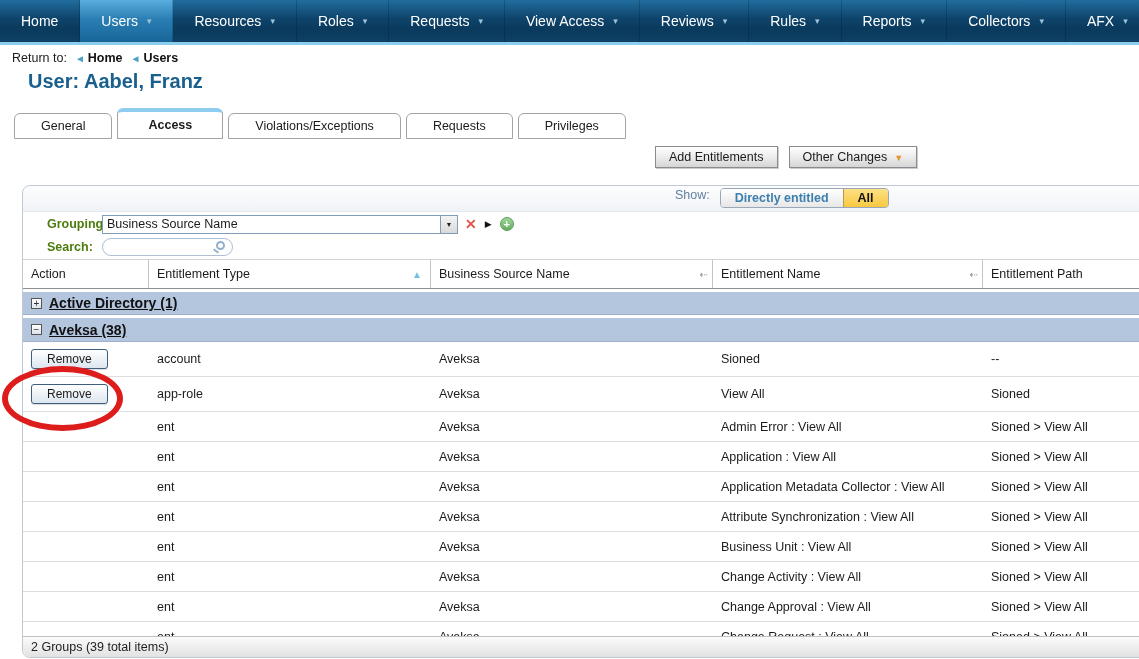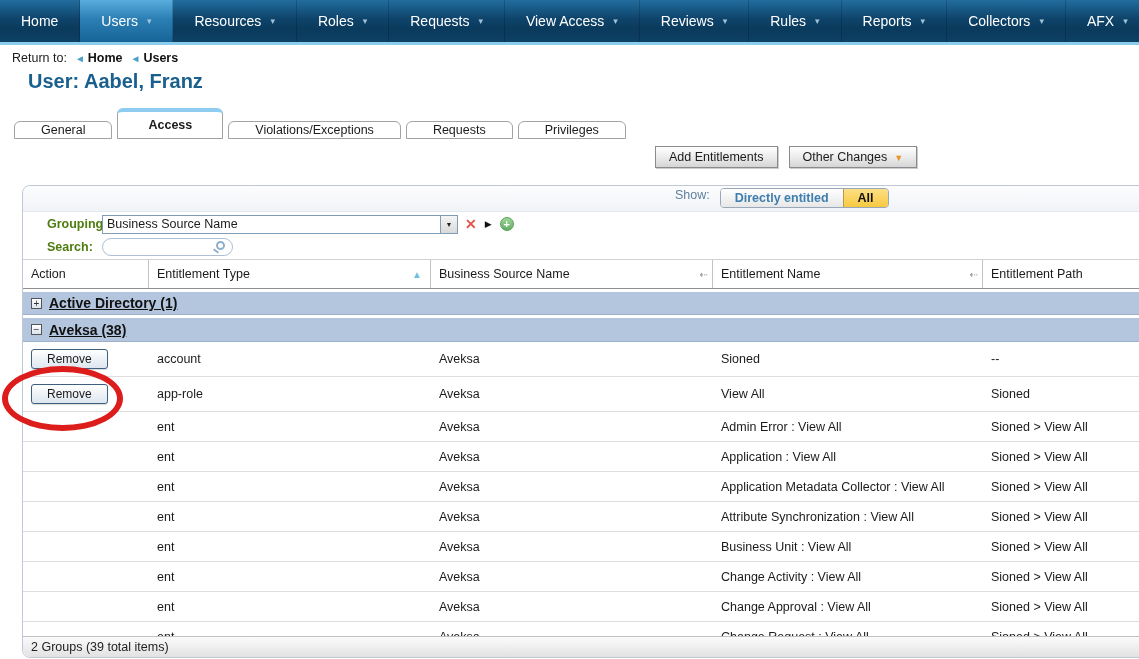--- a/index.html
+++ b/index.html
@@ -21,21 +21,21 @@
   .breadcrumb { position:absolute; top:51px; left:12px; font-size:12.5px; color:#1b1b1b;
     display:flex; align-items:center; gap:8px; }
   .crumb-arrow { color:#4aa0c8; font-size:10px; margin-right:3px; }
   .crumb-link { font-weight:bold; color:#111; cursor:pointer; }
 
   
   .page-title { position:absolute; top:70px; left:28px; font-size:20px; font-weight:bold; color:#1a608e; }
 
   
   .tabs { position:absolute; left:14px; top:108px; height:31px; display:flex; align-items:flex-end; gap:5px; }
-  .tab { background:#fff; border:1px solid #a3a3a3; border-radius:6px 6px 0 0; height:18px;
+  .tab { background:#fff; border:1px solid #a3a3a3; border-radius:6px 6px 0 0; height:26px;
     display:flex; align-items:center; justify-content:center; padding:0 26px; font-size:12.5px;
     color:#1b1b1b; cursor:pointer; }
   .tab.active { height:31px; border-top:4px solid #8ecdf0; font-weight:bold; padding:0 30px; }
 
   
   .action-buttons { position:absolute; left:655px; top:146px; display:flex; gap:11px; }
   .btn { background:linear-gradient(180deg,#fefefe 0%,#ececec 50%,#d5d5d5 100%);
     border:1px solid #8b8b8b; box-shadow:1px 1px 0 rgba(0,0,0,.2); padding:3px 13px;
     font-size:12.5px; color:#1b1b1b; cursor:pointer; font-family:inherit; }
   .oc-caret { color:#e8942d; font-size:9px; margin-left:7px; }

